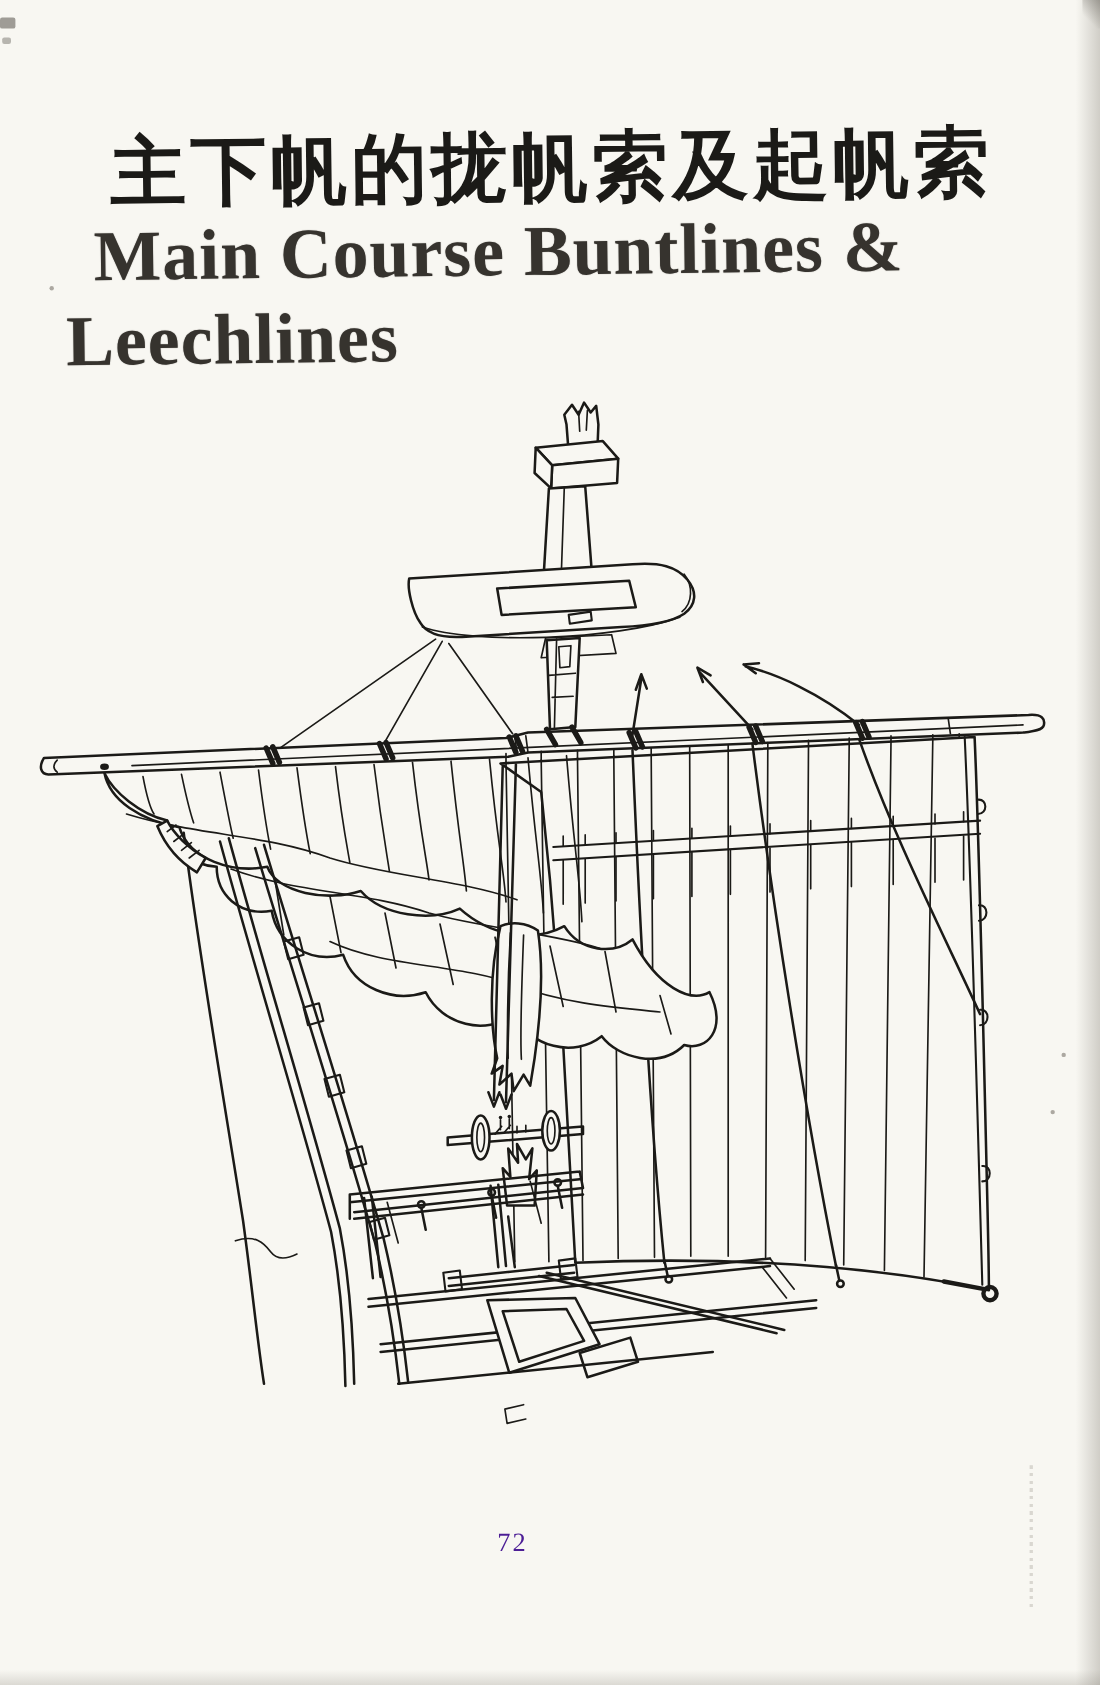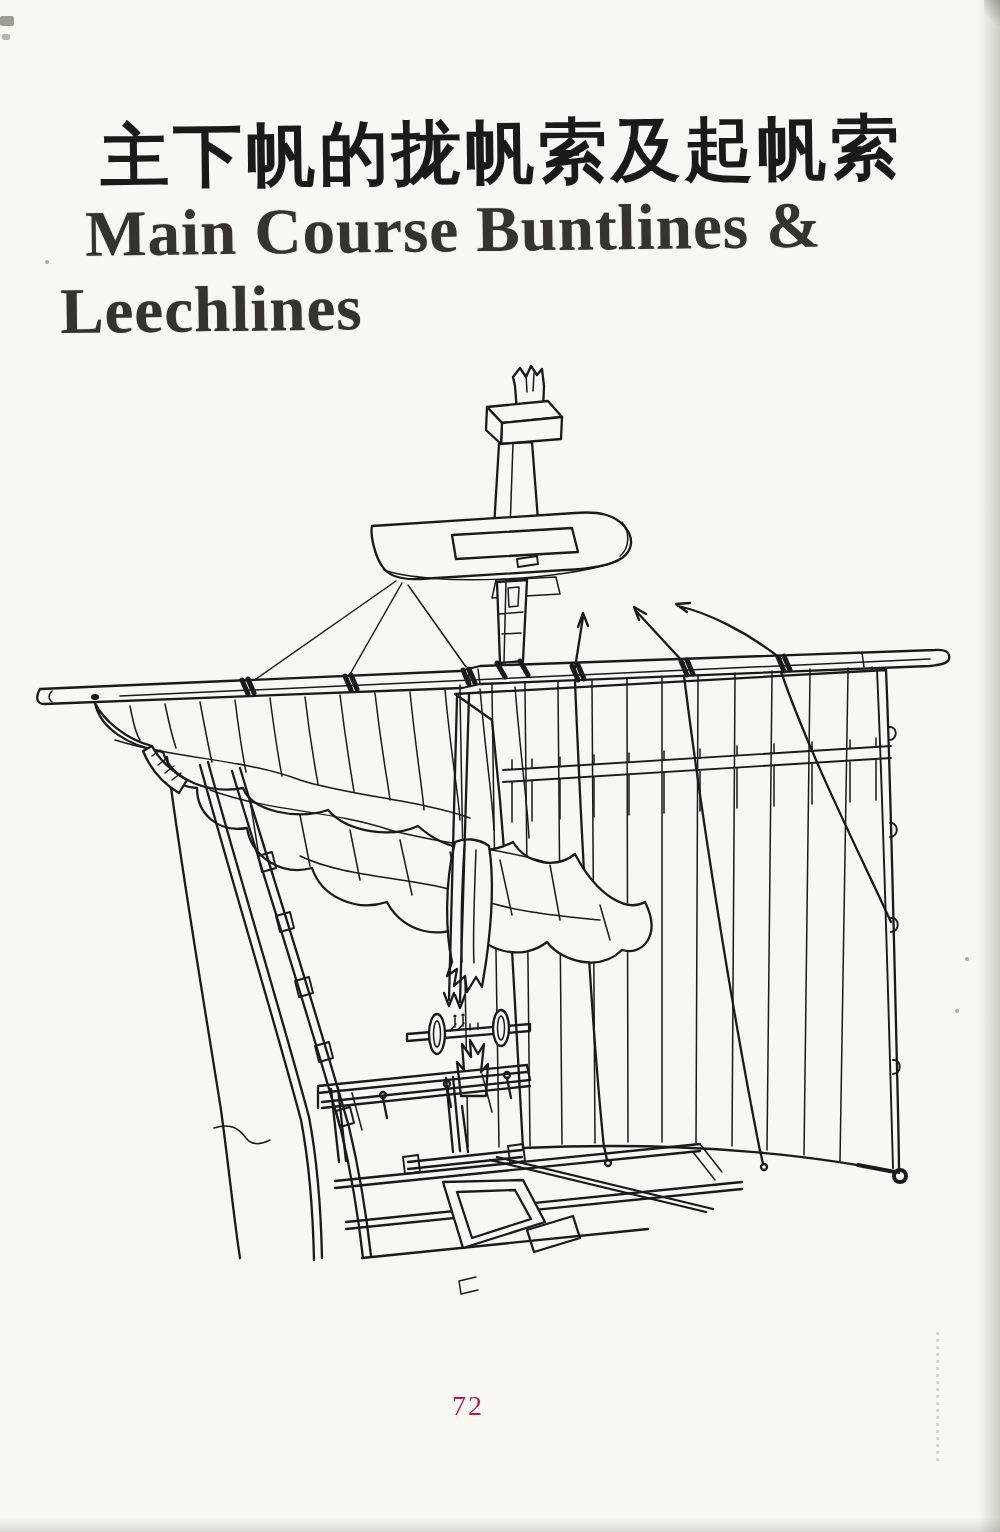--- a/index.html
+++ b/index.html
@@ -32,21 +32,21 @@
   .figure{position:absolute;left:0;top:0;}
   svg .s{stroke:var(--ink);fill:none;stroke-width:2.3;stroke-linecap:round;stroke-linejoin:round;}
   svg .f{fill:var(--paper);}
   svg .thin{stroke-width:1.5;}
   svg .med{stroke-width:1.9;}
   svg .thick{stroke-width:4;}
   svg .band{stroke-width:5;}
   svg .dark{fill:var(--ink);stroke:none;}
   .page-number{
     position:absolute;left:452px;top:1390px;
-    font-size:28px;color:#be185d;letter-spacing:2px;
+    font-size:24px;color:#4c1d95;letter-spacing:2px;
   }
   .scan-edge-right{position:absolute;right:0;top:0;width:22px;height:1532px;
     background:linear-gradient(to right,rgba(115,110,100,0),rgba(115,110,100,.30));}
   .scan-edge-bottom{position:absolute;left:0;bottom:0;width:1000px;height:14px;
     background:linear-gradient(to bottom,rgba(115,110,100,0),rgba(115,110,100,.22));}
   .scan-corner-tr{position:absolute;right:0;top:0;width:16px;height:26px;
     background:linear-gradient(225deg,rgba(90,86,78,.45),rgba(90,86,78,0) 70%);}
   .scan-speck-a{position:absolute;left:0;top:16px;width:14px;height:10px;background:#55524b;opacity:.55;border-radius:2px;}
   .scan-speck-b{position:absolute;left:2px;top:34px;width:8px;height:6px;background:#55524b;opacity:.4;border-radius:2px;}
   .showthrough{

